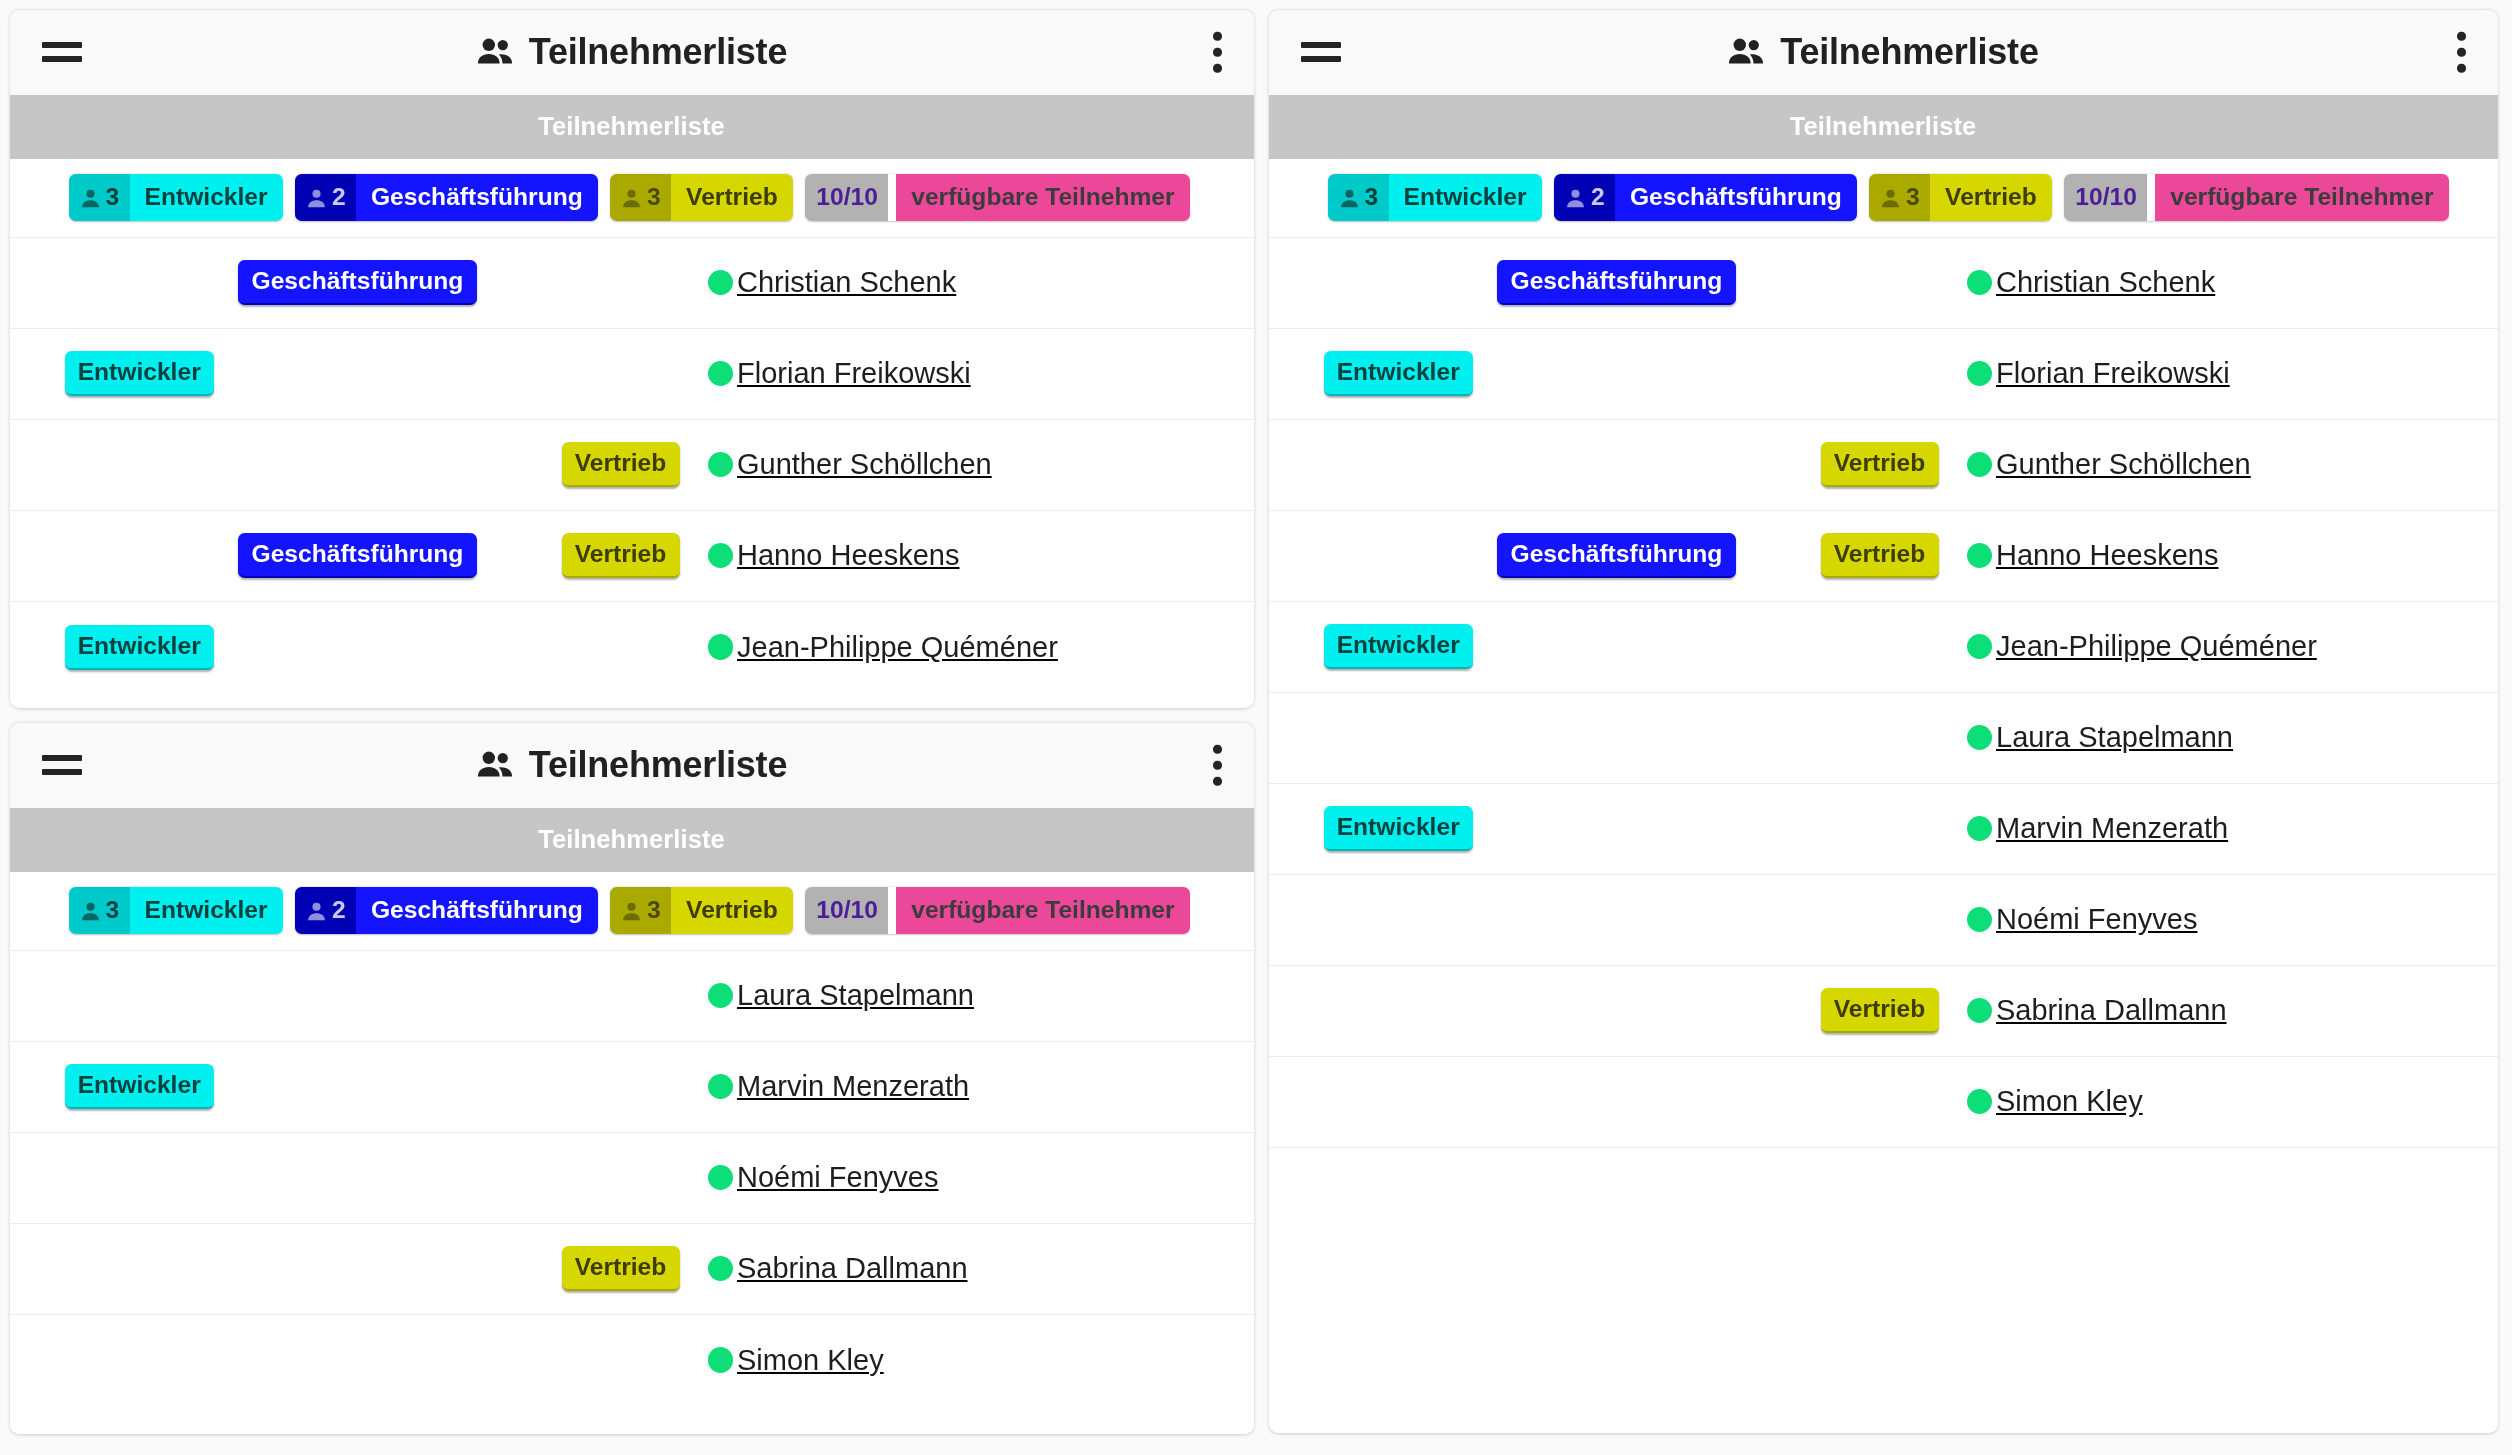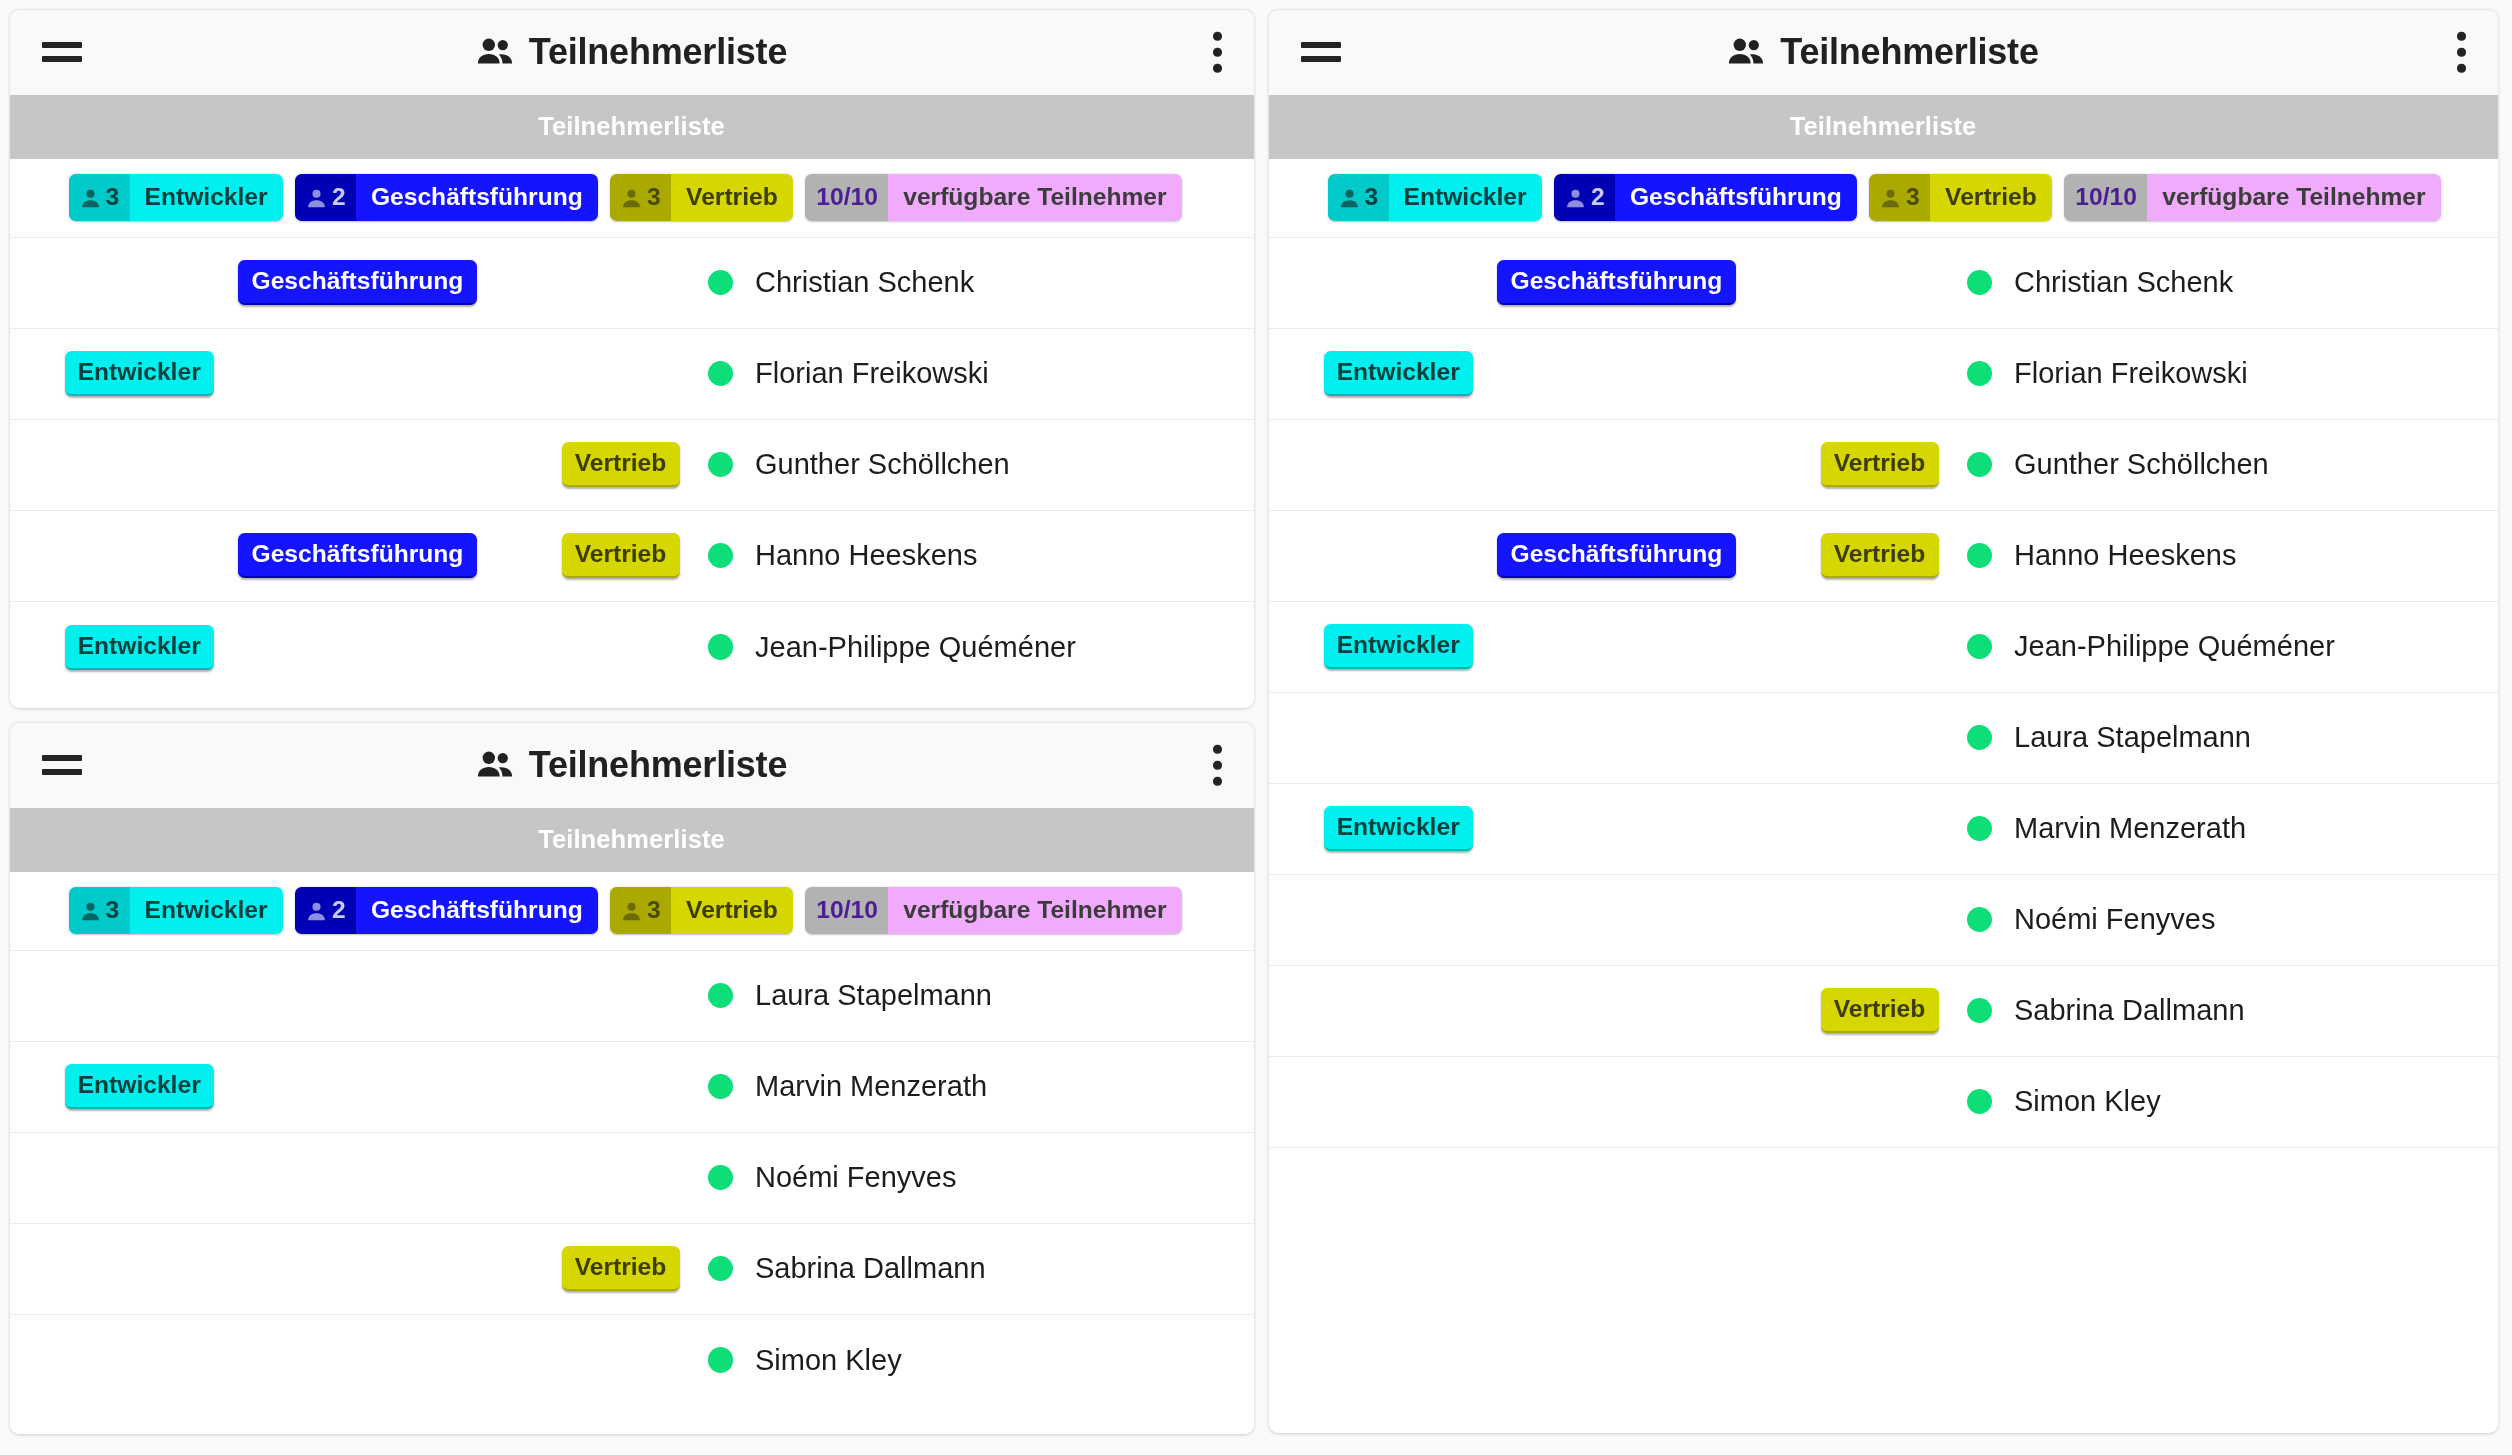--- a/index.html
+++ b/index.html
@@ -157,21 +157,21 @@
   .chip-cyan .chip-label { background: #00efef; color: #06413f; }
   
   .chip-blue .chip-count { background: #0000b4; color: #c9c9f2; }
   .chip-blue .chip-label { background: #1414ff; color: #ffffff; }
   
   .chip-olive .chip-count { background: #a9a900; color: #4a4a06; }
   .chip-olive .chip-label { background: #d6d600; color: #3d3d05; }
   
   .chip-gray { box-shadow: 0 0.9px 1.9px rgba(0,0,0,0.22); }
   .chip-gray .chip-count { background: #b2b2b2; color: #4c1d95; }
-  .chip-gray .chip-label { background: #f0abfc; color: #3c3c3c; }
+  .chip-gray .chip-label { background: #ec4899; color: #3c3c3c; margin-left: 8px; }
 
   .person-glyph { display: inline-block; vertical-align: middle; }
 
   
   .rows { display: flex; flex-direction: column; background: #fff; flex: 1 1 auto; }
   .prow {
     height: 91px;
     flex: 0 0 91px;
     display: flex;
     align-items: center;
@@ -182,21 +182,21 @@
   .prow:last-child { border-bottom: none; }
 
   .cell {
     display: flex;
     align-items: center;
     box-sizing: border-box;
   }
   .cell-dev   { flex: 0 0 217px; padding-left: 55px; }
   .cell-mgmt  { flex: 0 0 250px; justify-content: flex-end; }
   .cell-sales { flex: 0 0 203px; justify-content: flex-end; }
-  .cell-name  { flex: 1 1 auto; display: flex; align-items: center; gap: 22px; padding-left: 28px; }
+  .cell-name  { flex: 1 1 auto; display: flex; align-items: center; gap: 4px; padding-left: 28px; text-decoration: underline; }
 
   .role-tag {
     display: inline-flex;
     align-items: center;
     height: 43px;
     padding: 0 13.2px;
     border-radius: 6.6px;
     font-size: 24.6px;
     font-weight: 700;
     line-height: 1;

